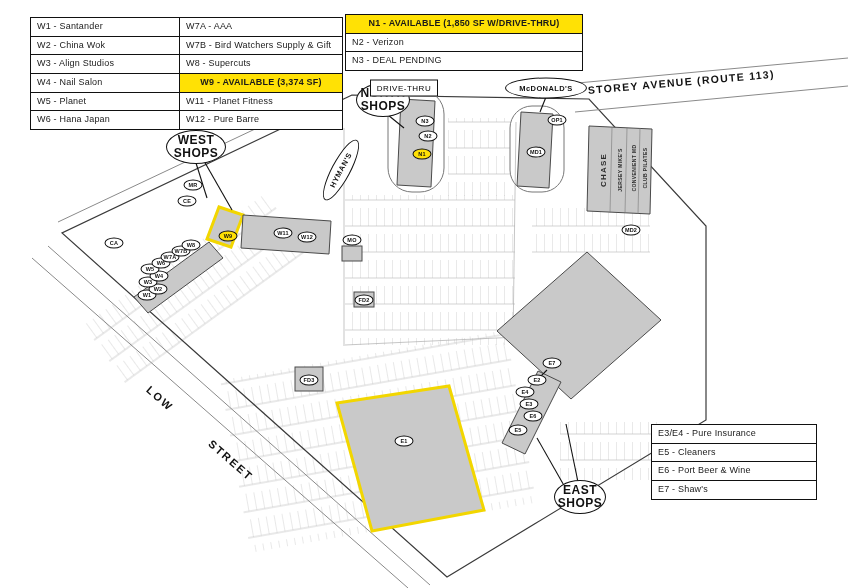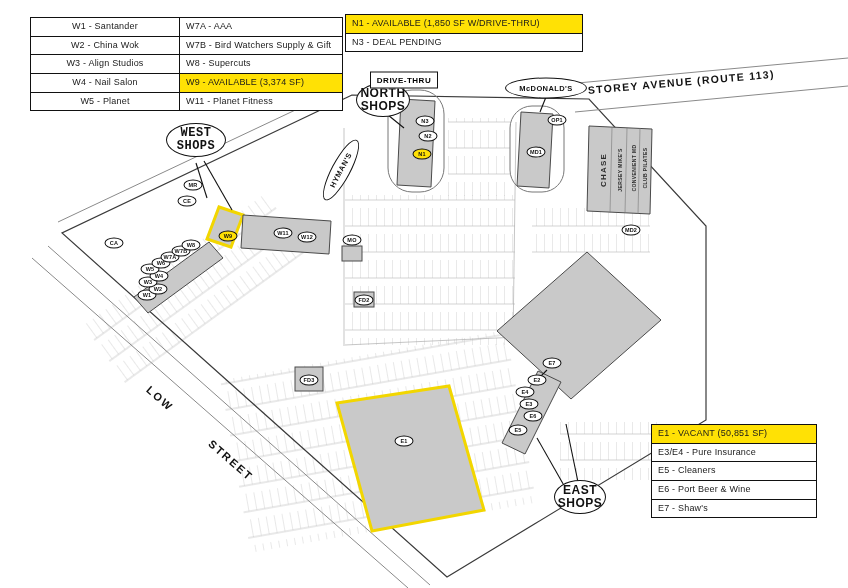--- a/index.html
+++ b/index.html
@@ -13,48 +13,48 @@
   .map-svg{position:absolute;left:0;top:0;}
 
   
   .bld{fill:var(--bld);stroke:#4a4a4a;stroke-width:1;}
   .bld-avail{stroke:var(--avail);stroke-width:3;}
 
   
   table.legend{position:absolute;border-collapse:collapse;background:#fff;z-index:6;}
   table.legend td{border:1px solid #111;padding:3px 6px;font-size:9px;line-height:1.3;color:#1a1a1a;letter-spacing:.2px;white-space:nowrap;background:#fff;}
   table.legend td.wrap{white-space:normal;}
-  table.legend td.hl{background:var(--hl);font-weight:normal;}
+  table.legend td.hl{background:var(--hl);font-weight:bold;text-align:center;}
   #legend-west{left:30px;top:17px;}
-  #legend-west td.c1{width:136px;text-align:center;}
+  #legend-west td.c1{width:136px;}
   #legend-west td.c2{width:150px;}
   #legend-north{left:345px;top:14px;}
   #legend-north td{width:224px;}
   #legend-east{left:651px;top:424px;}
   #legend-east td{width:152px;}
 
   
   .uoval{position:absolute;z-index:4;min-width:13px;height:9px;padding:0 2px;border:1px solid #111;border-radius:50%;
          background:#fff;font-size:5.5px;line-height:9px;font-weight:bold;text-align:center;color:#111;
          transform:translate(-50%,-50%);letter-spacing:.2px;}
   .uoval.hl{background:var(--hl);}
 
   
   .goval{position:absolute;z-index:5;border:1.5px solid #111;border-radius:50%;background:#fff;display:flex;
          flex-direction:column;align-items:center;justify-content:center;font-weight:bold;color:#111;
          text-align:center;transform:translate(-50%,-50%);}
   .goval.two{font-size:12px;line-height:1.1;letter-spacing:.5px;}
-  #oval-west-shops{left:196px;top:140px;width:58px;height:32px;font-family:Liberation Mono, monospace;}
+  #oval-west-shops{left:196px;top:147px;width:58px;height:32px;}
   #oval-north-shops{left:383px;top:100px;width:52px;height:32px;}
   #oval-east-shops{left:580px;top:497px;width:50px;height:32px;}
   #oval-mcdonalds{left:546px;top:88px;width:80px;height:19px;font-size:7.5px;letter-spacing:.4px;}
   #oval-hymans{left:341px;top:170px;width:66px;height:17px;font-size:7.5px;letter-spacing:.6px;
                transform:translate(-50%,-50%) rotate(-62deg);}
-  #box-drive-thru{position:absolute;z-index:5;left:404px;top:80px;width:66px;height:15px;border:1.5px solid #111;
-               background:#fff;display:flex;align-items:center;justify-content:center;font-size:8px;font-weight:bold;
+  #box-drive-thru{position:absolute;z-index:5;left:404px;top:88px;width:66px;height:15px;border:1.5px solid #111;
+               background:#fff;display:flex;align-items:center;justify-content:center;font-size:8px;font-weight:normal;
                letter-spacing:.5px;transform:translate(-50%,-50%);}
 
   
   .street{position:absolute;z-index:3;font-weight:bold;color:#111;white-space:nowrap;}
   #street-storey{left:588px;top:84px;font-size:10.5px;letter-spacing:1.3px;transform:rotate(-5deg);transform-origin:left center;}
   #street-low1{left:148px;top:382px;font-size:11px;letter-spacing:2px;transform:rotate(41deg);transform-origin:left center;}
   #street-low2{left:210px;top:436px;font-size:11px;letter-spacing:2px;transform:rotate(41deg);transform-origin:left center;}
 
   
   .vt{position:absolute;z-index:4;white-space:nowrap;color:#2d2d2d;transform:translate(-50%,-50%) rotate(-90deg);}
@@ -211,39 +211,43 @@
       <td class="c2">W8 - Supercuts</td>
     </tr>
     <tr>
       <td class="c1">W4 - Nail Salon</td>
       <td class="c2 hl">W9 - AVAILABLE (3,374 SF)</td>
     </tr>
     <tr>
       <td class="c1">W5 - Planet</td>
       <td class="c2">W11 - Planet Fitness</td>
     </tr>
+    <tr>
+      <td class="c1">W6 - Hana Japan</td>
+      <td class="c2">W12 - Pure Barre</td>
+    </tr>
   </tbody>
     </table>
 
   <table class="legend" id="legend-north">
     <tbody>
         <tr>
       <td class="hl">N1 - AVAILABLE (1,850 SF W/DRIVE-THRU)</td>
     </tr>
     <tr>
+      <td>N2 - Verizon</td>
+    </tr>
+    <tr>
       <td>N3 - DEAL PENDING</td>
     </tr>
   </tbody>
     </table>
 
   <table class="legend" id="legend-east">
     <tbody>
-        <tr>
-      <td class="hl">E1 - VACANT (50,851 SF)</td>
-    </tr>
     <tr>
       <td>E3/E4 - Pure Insurance</td>
     </tr>
     <tr>
       <td>E5 - Cleaners</td>
     </tr>
     <tr>
       <td>E6 - Port Beer &amp; Wine</td>
     </tr>
     <tr>

